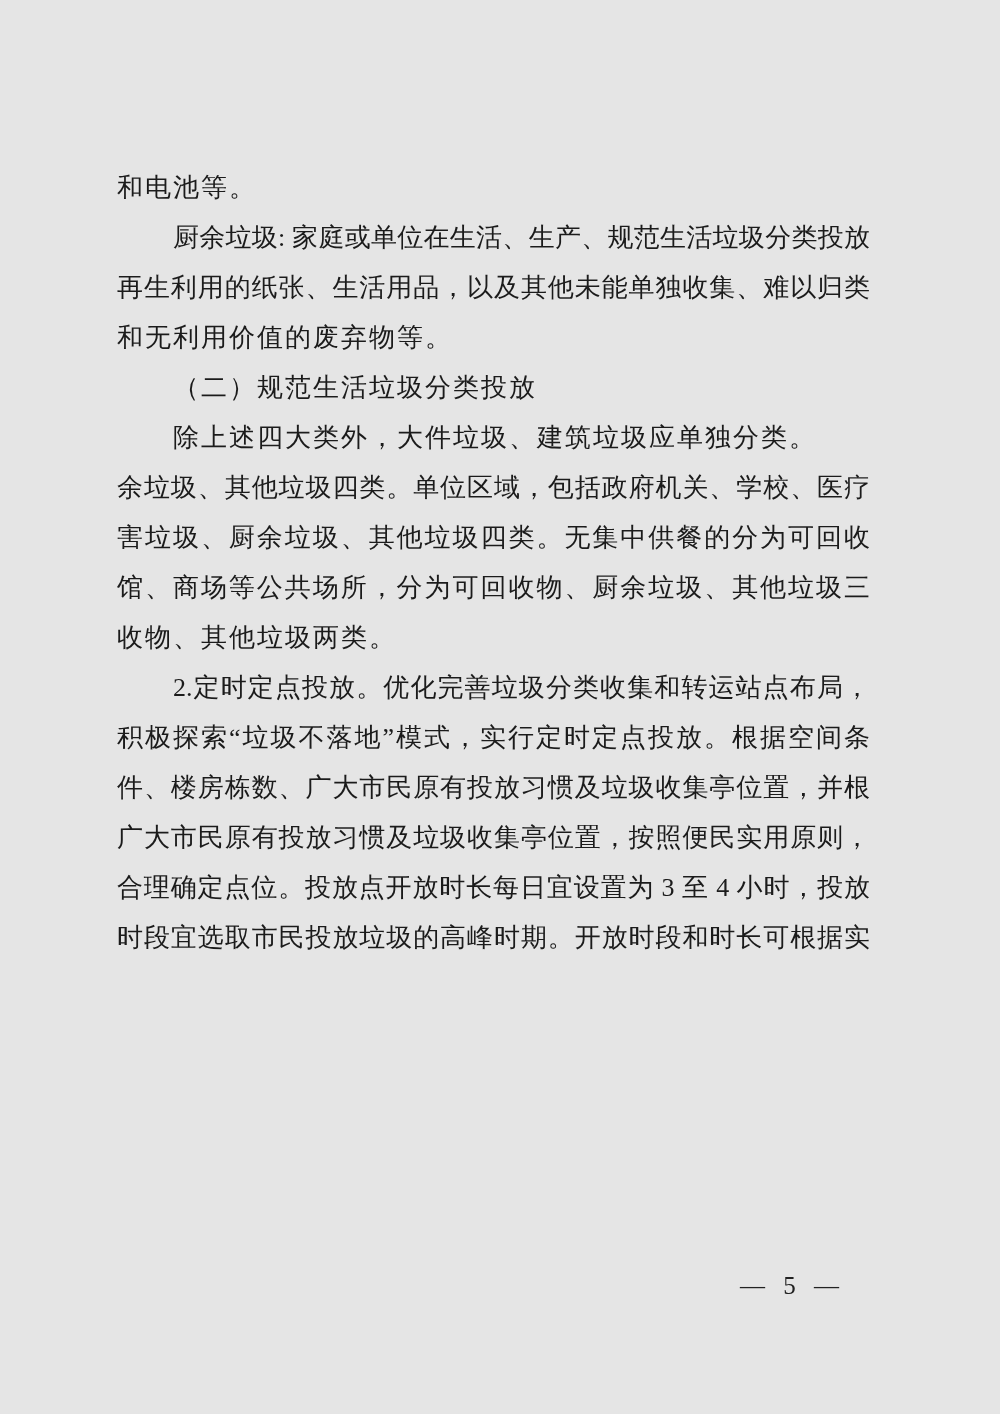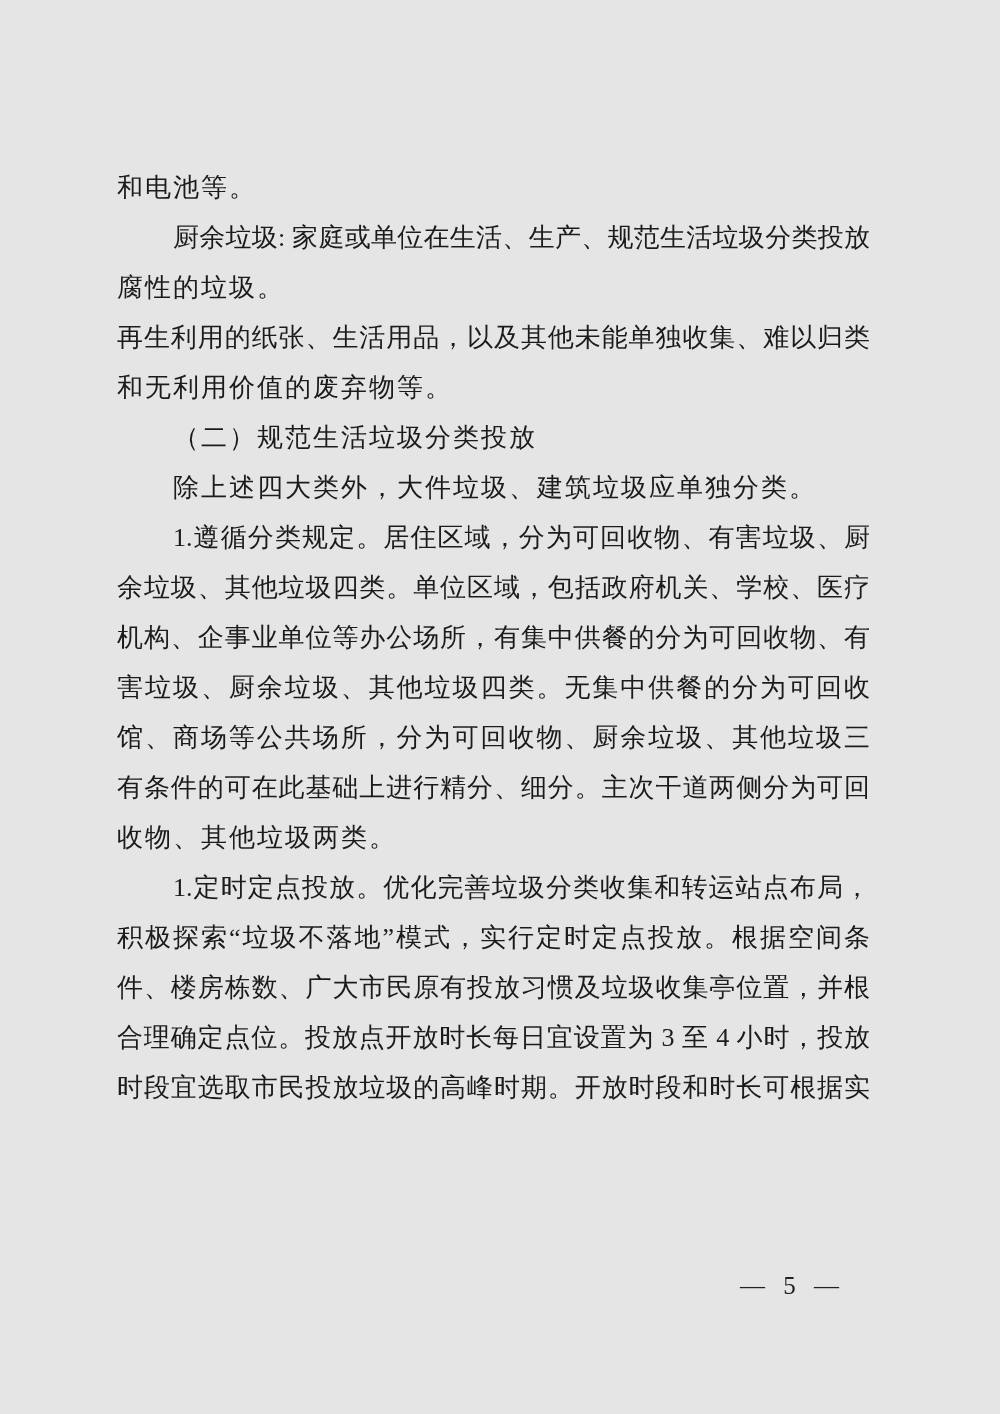--- a/index.html
+++ b/index.html
@@ -56,32 +56,29 @@
     color: #222222;
   }
 </style>
 </head>
 <body>
 
 <div class="page">
   <div class="content" id="document-body">
       <div class="line">和电池等。</div>
       <div class="line indent fill">厨余垃圾: 家庭或单位在生活、生产、规范生活垃圾分类投放</div>
-      <div class="line">腐性的垃圾。</div>
       <div class="line fill">再生利用的纸张、生活用品，以及其他未能单独收集、难以归类</div>
       <div class="line">和无利用价值的废弃物等。</div>
       <div class="line indent">（二）规范生活垃圾分类投放</div>
       <div class="line indent">除上述四大类外，大件垃圾、建筑垃圾应单独分类。</div>
-      <div class="line indent fill">1.遵循分类规定。居住区域，分为可回收物、有害垃圾、厨</div>
       <div class="line fill">余垃圾、其他垃圾四类。单位区域，包括政府机关、学校、医疗</div>
-      <div class="line fill">机构、企事业单位等办公场所，有集中供餐的分为可回收物、有</div>
       <div class="line fill">害垃圾、厨余垃圾、其他垃圾四类。无集中供餐的分为可回收物、</div>
       <div class="line fill">馆、商场等公共场所，分为可回收物、厨余垃圾、其他垃圾三类，</div>
-      <div class="line fill">有条件的可在此基础上进行精分、细分。主次干道两侧分为可回</div>
       <div class="line">收物、其他垃圾两类。</div>
-      <div class="line indent fill">1.定时定点投放。优化完善垃圾分类收集和转运站点布局，</div>
+      <div class="line indent fill">2.定时定点投放。优化完善垃圾分类收集和转运站点布局，</div>
       <div class="line fill">积极探索“垃圾不落地”模式，实行定时定点投放。根据空间条</div>
       <div class="line fill">件、楼房栋数、广大市民原有投放习惯及垃圾收集亭位置，并根据</div>
+      <div class="line fill">广大市民原有投放习惯及垃圾收集亭位置，按照便民实用原则，</div>
       <div class="line fill">合理确定点位。投放点开放时长每日宜设置为 3 至 4 小时，投放</div>
       <div class="line fill">时段宜选取市民投放垃圾的高峰时期。开放时段和时长可根据实</div>
     </div>
   <div class="footer">— 5 —</div>
 </div>
 
 </body></html>

